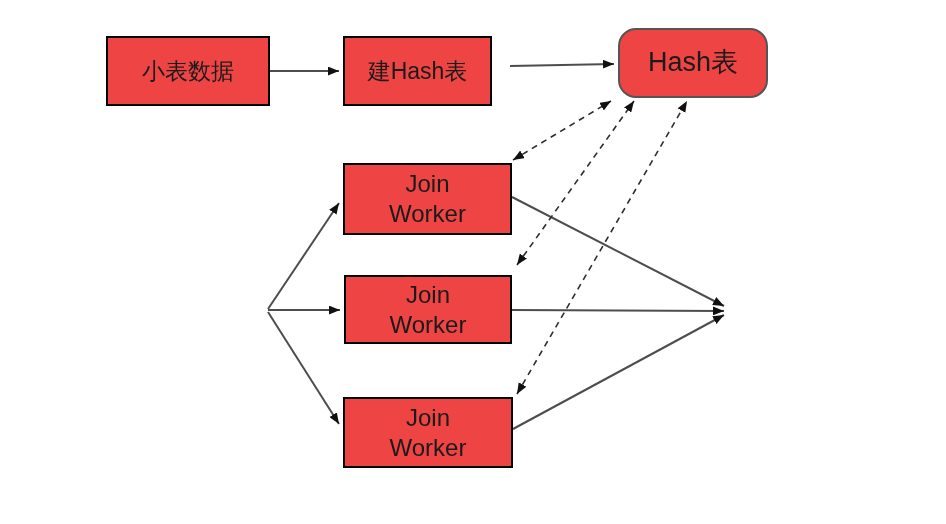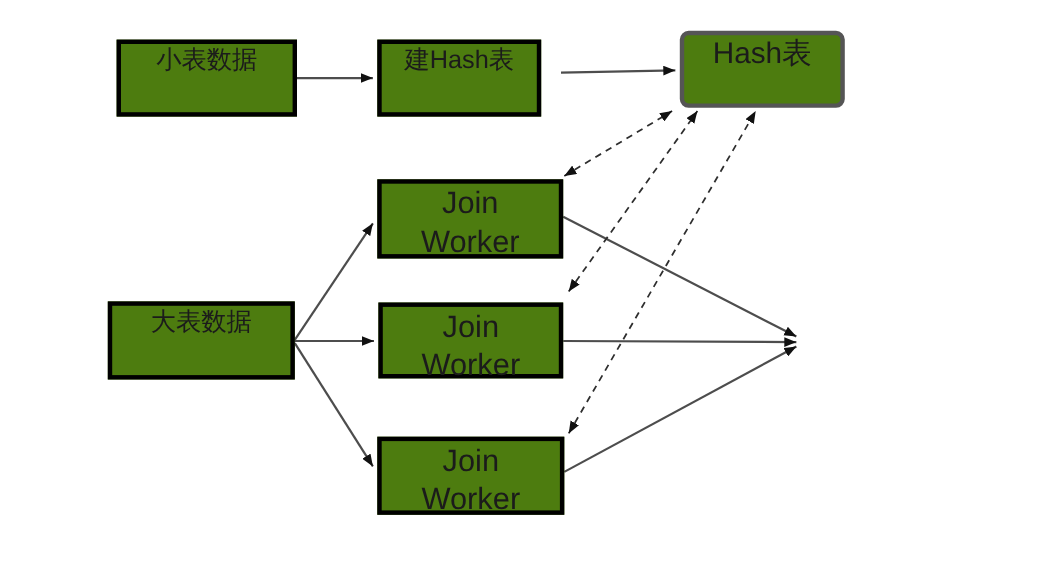--- a/index.html
+++ b/index.html
@@ -9,35 +9,35 @@
     background:#ffffff;
     font-family:"Liberation Sans", sans-serif;
     overflow:hidden;
   }
   #edge-layer{
     position:absolute;left:0;top:0;width:946px;height:524px;
   }
   .node{
     position:absolute;
     box-sizing:border-box;
-    background:#4d7c0f;
-    border:4px solid #000000;
-    display:flex;justify-content:center;
+    background:#ef4444;
+    border:2px solid #000000;
+    display:flex;align-items:center;justify-content:center;
     text-align:center;
     color:#1b1b1b;
     font-size:23px;
     line-height:1.25;
     white-space:pre-line;
   }
   .node.rounded{
-    border-radius:8px;
+    border-radius:18px;
     font-size:27px;
     border-color:#555555;
   }
-  .node.worker{font-size:28px;}
+  .node.worker{font-size:24px;}
 </style>
 </head>
 <body>
 
 <div class="canvas">
 
   <svg id="edge-layer" width="946" height="524" viewBox="0 0 946 524">
     <defs>
       <marker id="ah" viewBox="0 0 10 8" refX="10" refY="4" markerWidth="11" markerHeight="9" markerUnits="userSpaceOnUse" orient="auto-start-reverse">
         <path d="M0,0 L10,4 L0,8 Z" fill="#111111"></path>
@@ -61,23 +61,20 @@
   </div>
 
   <div class="node" style="left:343px;top:36px;width:149px;height:70px">
     <span>建Hash表</span>
   </div>
 
   <div class="node rounded" style="left:618px;top:28px;width:150px;height:70px">
     <span>Hash表</span>
   </div>
 
-  <div class="node" style="left:98px;top:274px;width:170px;height:71px">
-    <span>大表数据</span>
-  </div>
 
   <div class="node worker" style="left:343px;top:163px;width:169px;height:72px">
     <span>Join
 Worker</span>
   </div>
 
   <div class="node worker" style="left:344px;top:275px;width:168px;height:69px">
     <span>Join
 Worker</span>
   </div>

